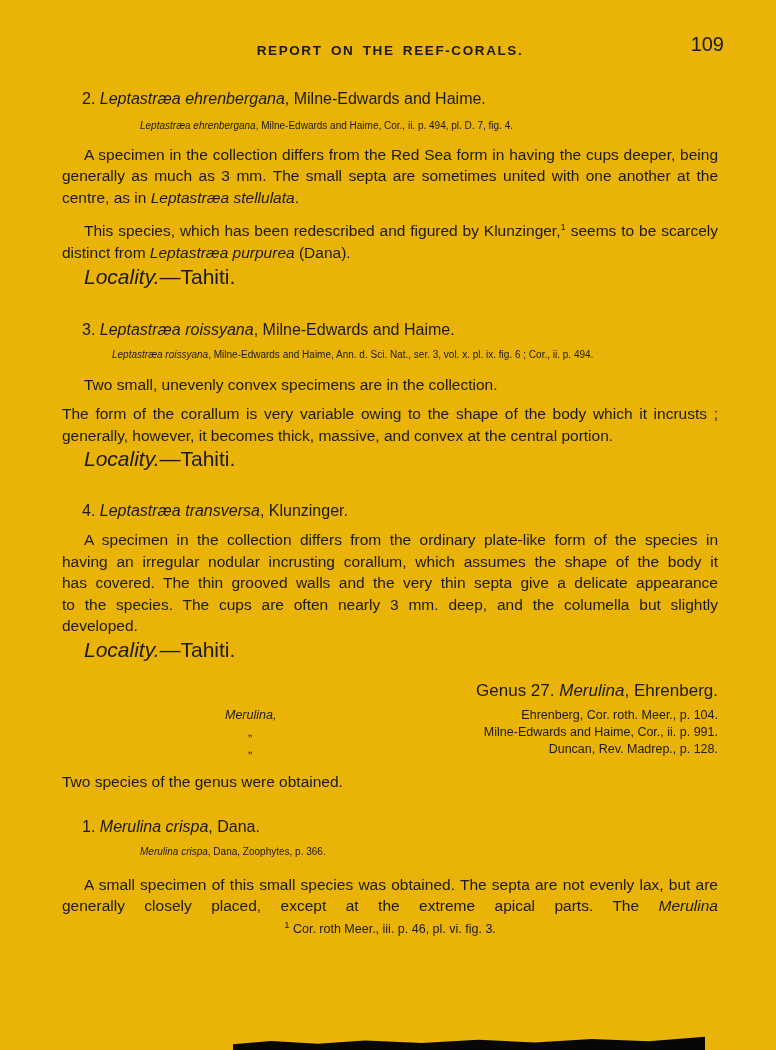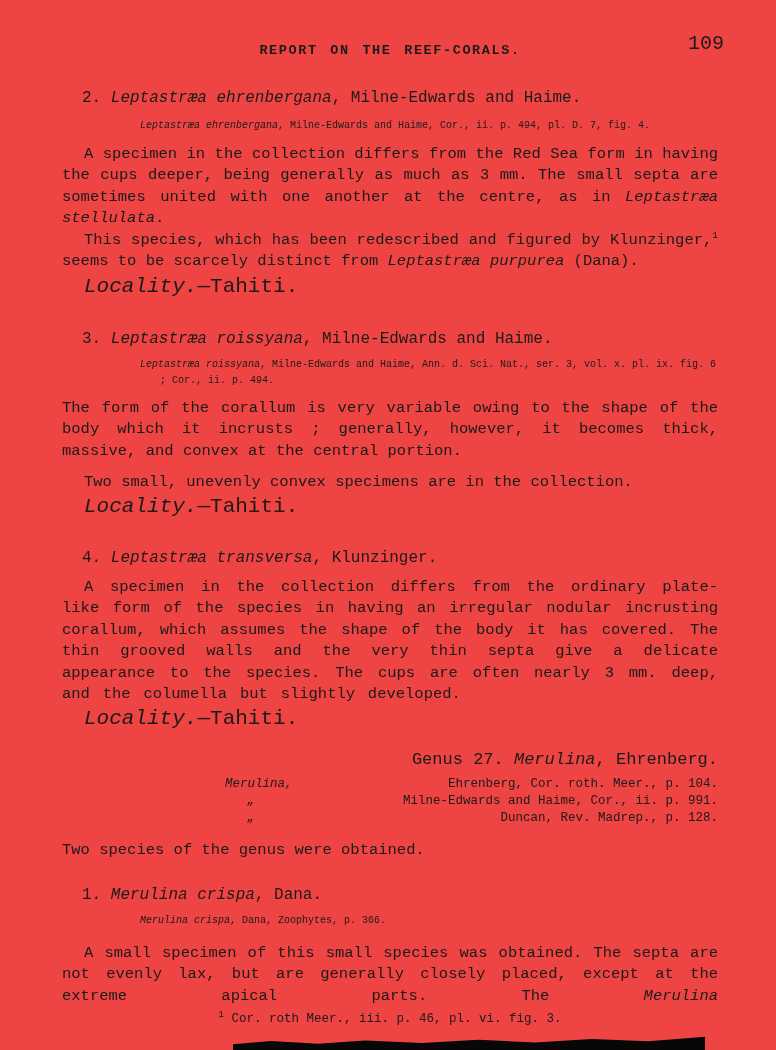--- a/index.html
+++ b/index.html
@@ -4,23 +4,23 @@
 <style>
   * { box-sizing: border-box; }
   html, body { margin: 0; padding: 0; }
   body { background: #e9e7e2; }
 
   .page {
     position: relative;
     width: 776px;
     height: 1050px;
     margin: 0 auto;
-    background: #ef4444;
+    background: #eab308;
     color: #1b1a18;
-    font-family: Liberation Mono, monospace;
+    font-family: Liberation Sans, sans-serif;
     overflow: hidden;
   }
   .content { position: absolute; inset: 0; padding: 42px 58px 0 62px; }
 
   .running-head {
     position: relative;
     text-align: center;
     font-size: 13.5px;
     font-weight: bold;
     letter-spacing: 1.6px;
@@ -80,38 +80,38 @@
 
     <div class="sp-heading" style="margin:28px 0 0 20px">
       <span>2. </span><span class="it">Leptastræa ehrenbergana</span><span>, Milne-Edwards and Haime.</span>
     </div>
     <div class="citation hang" style="margin:9px 0 0 78px">
       <span class="it">Leptastræa ehrenbergana</span><span>, Milne-Edwards and Haime, Cor., ii. p. 494, pl. D. 7, fig. 4.</span>
     </div>
     <div class="para indent" style="margin-top:9px">
       <span>A specimen in the collection differs from the Red Sea form in having the cups deeper, being generally as much as 3 mm. The small septa are sometimes united with one another at the centre, as in </span><span class="it">Leptastræa stellulata</span><span>.</span>
     </div>
-    <div class="para indent" style="">
+    <div class="para indent" style="margin-top:12px">
       <span>This species, which has been redescribed and figured by Klunzinger,</span><sup class="fn">1</sup><span> seems to be scarcely distinct from </span><span class="it">Leptastræa purpurea</span><span> (Dana).</span>
     </div>
     <div class="locality" style="margin:3px 0 0 22px">
       <span class="it">Locality.</span><span>—Tahiti.</span>
     </div>
 
     <div class="sp-heading" style="margin:32px 0 0 20px">
       <span>3. </span><span class="it">Leptastræa roissyana</span><span>, Milne-Edwards and Haime.</span>
     </div>
-    <div class="citation hang" style="margin:7px 0 0 78px">
+    <div class="citation hang" style="margin:7px 0 0 50px">
       <span class="it">Leptastræa roissyana</span><span>, Milne-Edwards and Haime, Ann. d. Sci. Nat., ser. 3, vol. x. pl. ix. fig. 6 ; Cor., ii. p. 494.</span>
+    </div>
+    <div class="para indent" style="margin-top:10px">
+      <span>Two small, unevenly convex specimens are in the collection.</span>
     </div>
     <div class="para" style="margin-top:8px">
       <span>The form of the corallum is very variable owing to the shape of the body which it incrusts ; generally, however, it becomes thick, massive, and convex at the central portion.</span>
-    </div>
-    <div class="para indent" style="margin-top:10px">
-      <span>Two small, unevenly convex specimens are in the collection.</span>
     </div>
     <div class="locality" style="margin:2px 0 0 22px">
       <span class="it">Locality.</span><span>—Tahiti.</span>
     </div>
 
     <div class="sp-heading" style="margin:31px 0 0 20px">
       <span>4. </span><span class="it">Leptastræa transversa</span><span>, Klunzinger.</span>
     </div>
     <div class="para indent loose" style="margin-top:8px">
       <span>A specimen in the collection differs from the ordinary plate-like form of the species in having an irregular nodular incrusting corallum, which assumes the shape of the body it has covered. The thin grooved walls and the very thin septa give a delicate appearance to the species. The cups are often nearly 3 mm. deep, and the columella but slightly developed.</span>

